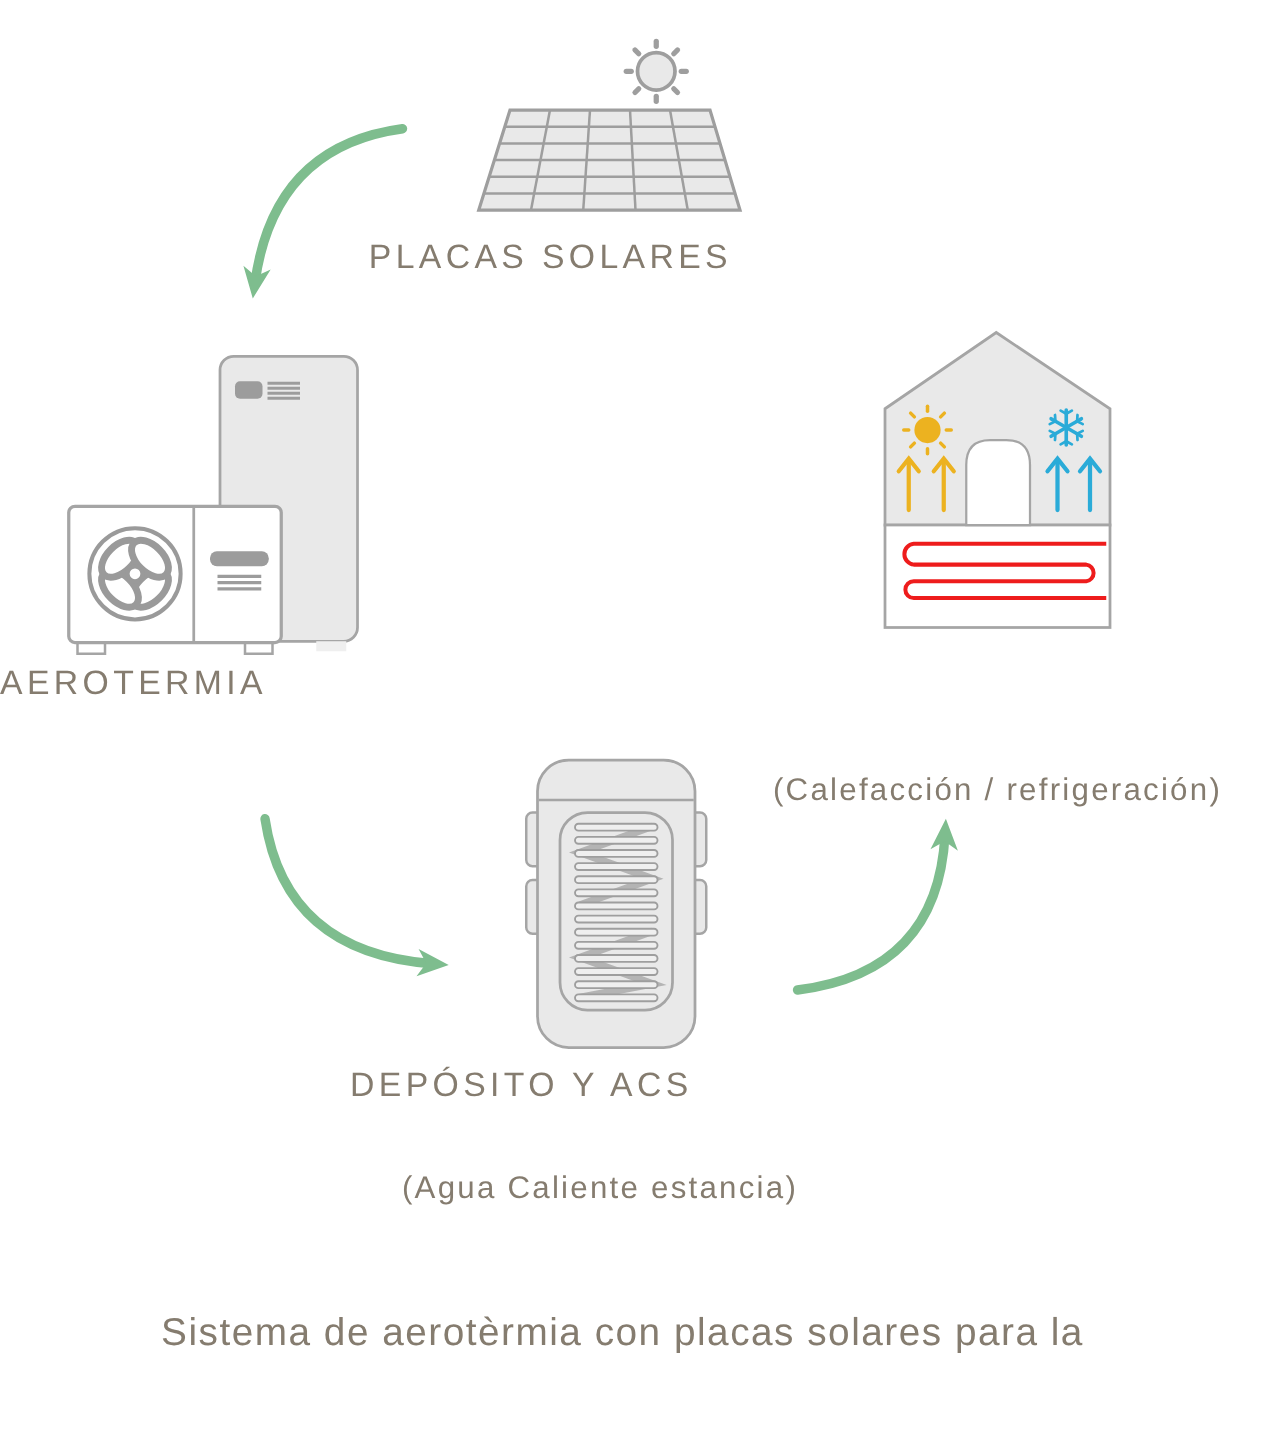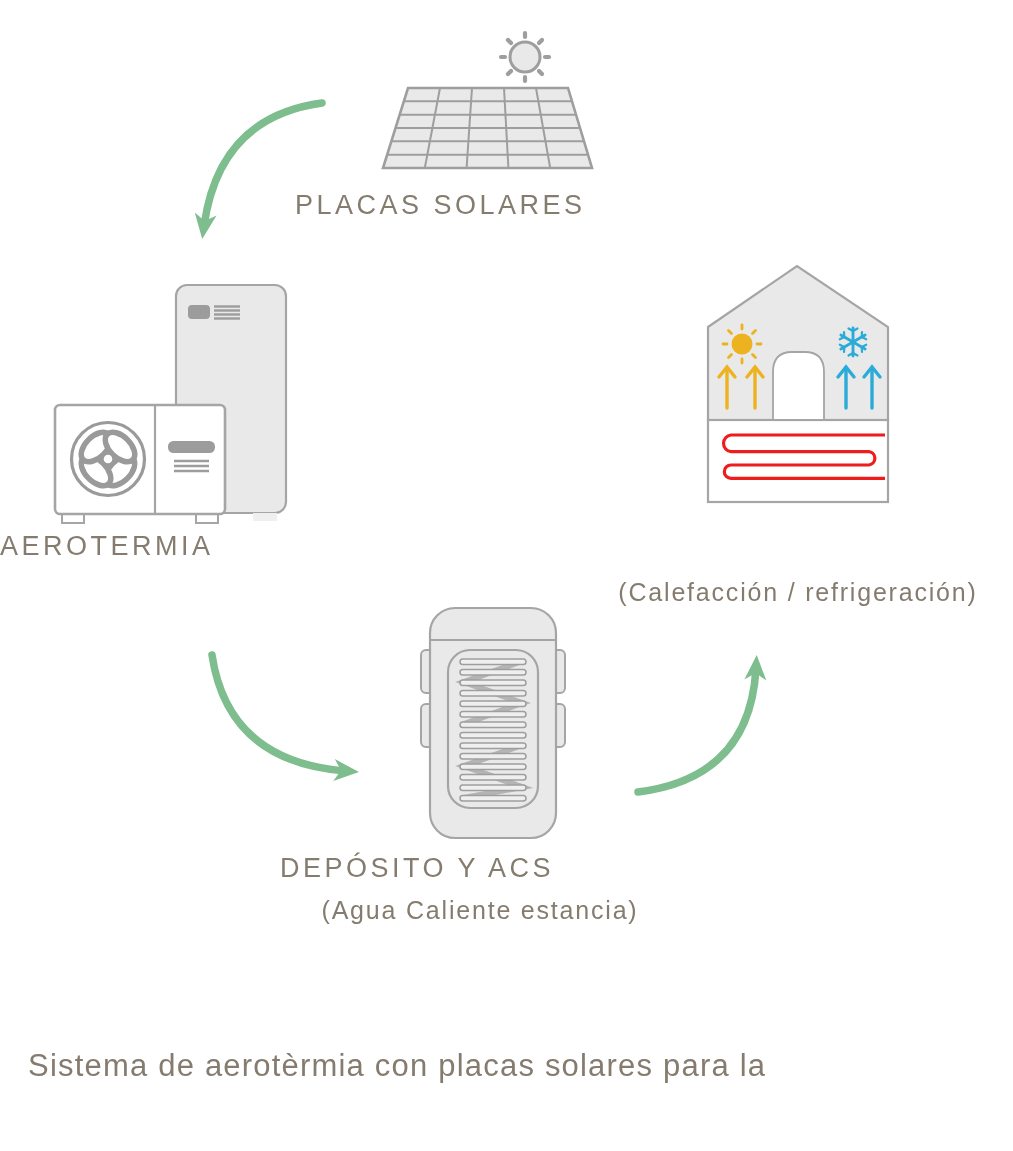--- a/index.html
+++ b/index.html
@@ -20,30 +20,32 @@
     white-space:nowrap;
   }
   .node-sublabel{
     position:absolute;
     text-align:center;
     color:#857c6f;
     font-size:25px;
     letter-spacing:1.8px;
     font-weight:400;
     white-space:nowrap;
+    margin-top:40px;
   }
   .caption{
     position:absolute;
     left:28px;top:1042px;
     width:940px;
     color:#857c6f;
     font-size:31px;
     letter-spacing:1.2px;
     line-height:48px;
     font-weight:400;
+    text-align:center;
   }
   svg{display:block;}
 </style>
 </head>
 <body>
 
 <div id="canvas">
 
   <svg class="abs" style="left:0;top:0;pointer-events:none;" width="1013" height="1151" viewBox="0 0 1013 1151">
     <defs>

